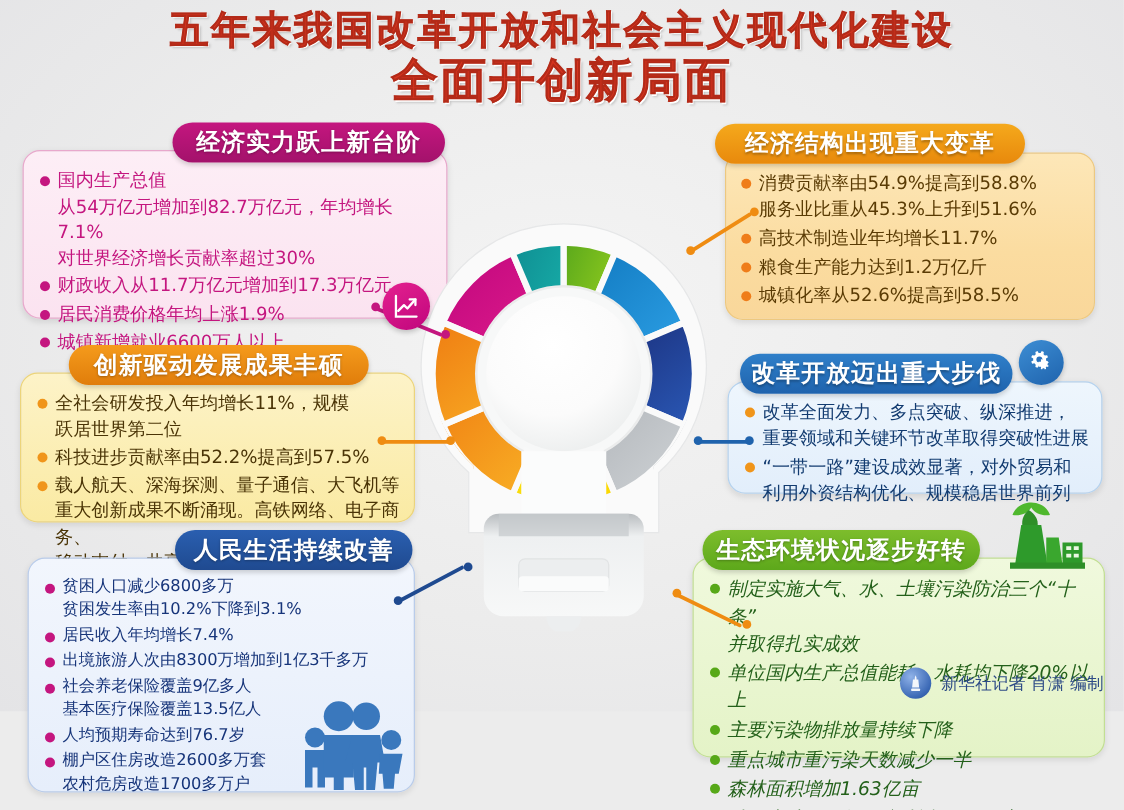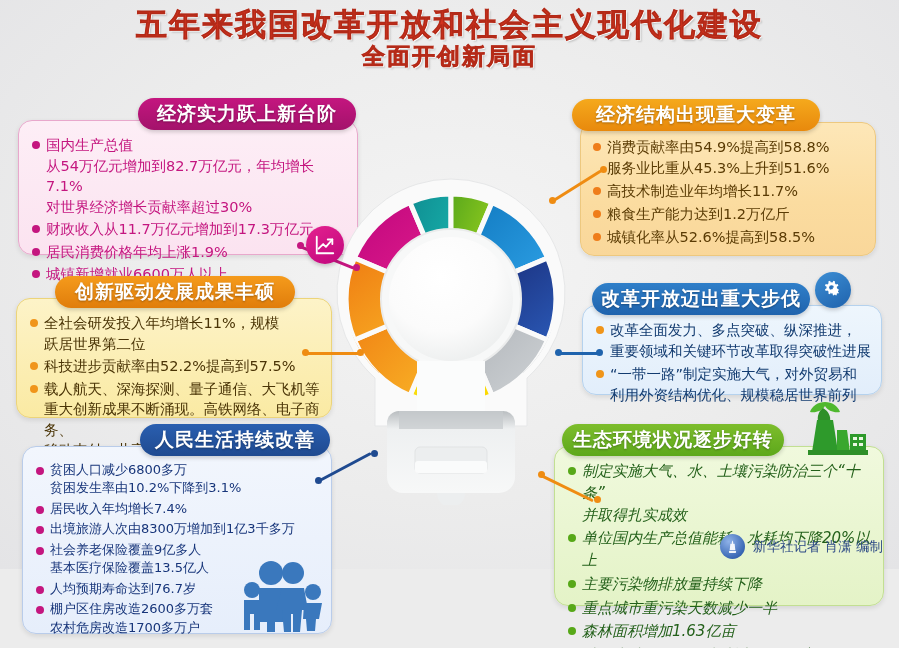--- a/index.html
+++ b/index.html
@@ -13,21 +13,21 @@
     background:radial-gradient(ellipse at 50% 45%,#f4f4f4 0%,#ececec 55%,#e4e4e6 100%);}
 
   
   .title{
     position:absolute;left:0;top:6px;width:899px;text-align:center;
     color:#d5331f;font-weight:bold;letter-spacing:2px;line-height:1.18;
     text-shadow:1px 1px 0 #fff, 2px 2px 2px rgba(0,0,0,.18);
     -webkit-text-stroke:0.6px #b32a18;
   }
   .title .l1{font-size:31px;display:block;}
-  .title .l2{font-size:23px;display:block;}
+  .title .l2{font-size:37px;display:block;}
 
   
   .panel{position:absolute;border-radius:14px;box-sizing:border-box;}
   .pill{
     position:absolute;border-radius:18px;color:#fff;font-weight:bold;
     font-size:19px;letter-spacing:1px;display:flex;align-items:center;
     justify-content:center;white-space:nowrap;
     text-shadow:0 1px 2px rgba(0,0,0,.3);
     box-shadow:0 2px 4px rgba(0,0,0,.18);
     z-index:6;
@@ -322,21 +322,21 @@
 
   <div class="panel" id="box5">
     <div class="pill" style="left:592px;top:283px;width:218px;height:32px;">改革开放迈出重大步伐</div>
     <div class="body" id="box5-body" style="left:582px;top:305px;width:300px;height:90px;padding:14px 8px 6px 12px;">
       <ul class="items">
         <li>
           <span class="ln">改革全面发力、多点突破、纵深推进，</span>
           <span class="ln">重要领域和关键环节改革取得突破性进展</span>
         </li>
         <li>
-          <span class="ln">“一带一路”制定实施大气，对外贸易和</span>
+          <span class="ln">“一带一路”建设成效显著，对外贸易和</span>
           <span class="ln">利用外资结构优化、规模稳居世界前列</span>
         </li>
       </ul>
     </div>
     <div class="rnd-icon" style="left:815px;top:272px;width:36px;height:36px;background:linear-gradient(150deg,#3d8ed4,#1f63ad);">
       <svg width="24" height="24" viewBox="0 0 24 24" fill="#fff">
         <path d="M9 2.8l.9 1.6a4.6 4.6 0 011.6 0l.9-1.6 1.7.7-.3 1.8c.4.3.8.7 1.1 1.1l1.8-.3.7 1.7-1.6.9c.05.5.05 1.1 0 1.6l1.6.9-.7 1.7-1.8-.3c-.3.4-.7.8-1.1 1.1l.3 1.8-1.7.7-.9-1.6a4.6 4.6 0 01-1.6 0l-.9 1.6-1.7-.7.3-1.8a5 5 0 01-1.1-1.1l-1.8.3-.7-1.7 1.6-.9a5 5 0 010-1.6l-1.6-.9.7-1.7 1.8.3c.3-.4.7-.8 1.1-1.1L7.3 3.5z"></path>
         <circle cx="10.5" cy="9.6" r="2.4" fill="#2a72bc"></circle>
         <path d="M16.6 13.4l.7 1.1h1.3l.7-1.1 1.2.7-.4 1.2.9.9 1.2-.4.7 1.2-1.1.7v1.3l1.1.7-.7 1.2-1.2-.4-.9.9.4 1.2-1.2.7-.7-1.1h-1.3l-.7 1.1-1.2-.7.4-1.2-.9-.9-1.2.4-.7-1.2 1.1-.7v-1.3l-1.1-.7.7-1.2 1.2.4.9-.9-.4-1.2z" transform="translate(-1.5,-2.2) scale(0.85)"></path>
       </svg>

